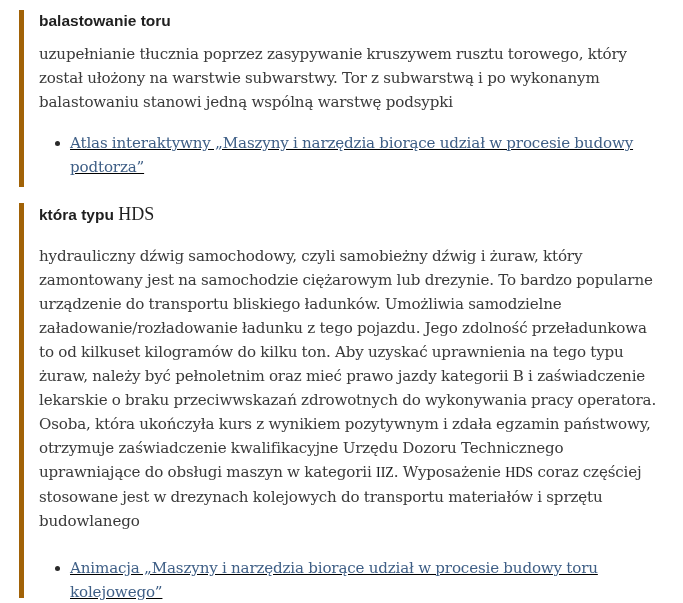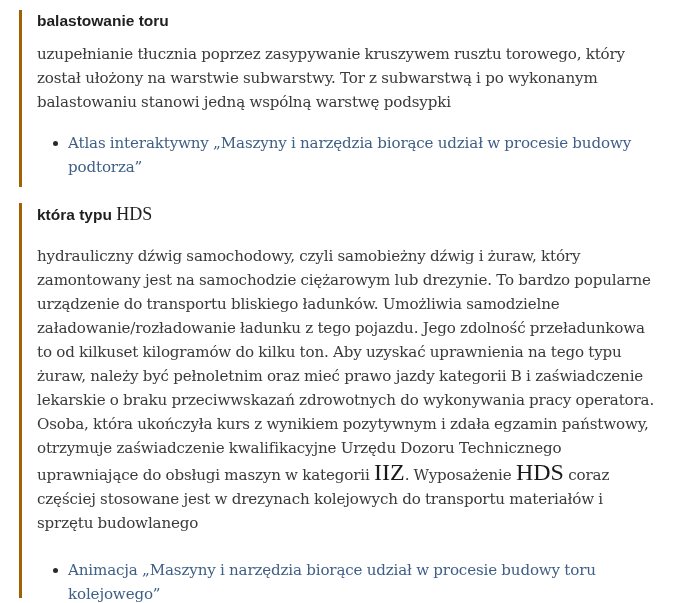--- a/index.html
+++ b/index.html
@@ -1,20 +1,20 @@
 <!DOCTYPE html>
 <html><head>
 <meta charset="utf-8">
 <style>
   html, body { margin: 0; padding: 0; background: #ffffff; }
   body { width: 683px; height: 603px; overflow: hidden; position: relative; }
   .entry {
     position: absolute;
     left: 19px;
-    border-left: 3px solid #a16207;
+    border-left: 5px solid #a16207;
     padding-left: 15px;
     width: 640px;
     box-sizing: border-box;
   }
   #entry1 { top: 10px; height: 177px; }
   #entry2 { top: 203px; height: 395px; }
   .term {
     font-family: "Liberation Sans", "DejaVu Sans", sans-serif;
     font-weight: bold;
     font-size: 15.5px;
@@ -33,39 +33,40 @@
     line-height: 24px;
     color: #3a3a3a;
     margin: 0;
     letter-spacing: -0.15px;
     word-spacing: -0.3px;
   }
   #entry1 .def { margin-top: 10px; }
   #entry2 .def { margin-top: 18px; }
   .def .big {
     font-family: "Liberation Serif", "DejaVu Serif", serif;
-    font-size: 24px;
+    font-size: 14px;
     color: #1a1a1a;
     letter-spacing: 0;
   }
   ul.links {
     margin: 0;
     padding: 0;
     list-style: none;
   }
   #entry1 ul.links { margin-top: 17px; }
   #entry2 ul.links { margin-top: 23px; }
   ul.links li {
     position: relative;
     padding-left: 31px;
     font-family: "DejaVu Serif", "Liberation Serif", serif;
     font-size: 15.1px;
     line-height: 24px;
     letter-spacing: -0.15px;
     word-spacing: -0.3px;
+    text-decoration: underline;
   }
   ul.links li .bullet {
     position: absolute;
     left: 16px;
     top: 10px;
     width: 5px;
     height: 5px;
     border-radius: 50%;
     background: #2a2a2a;
   }

